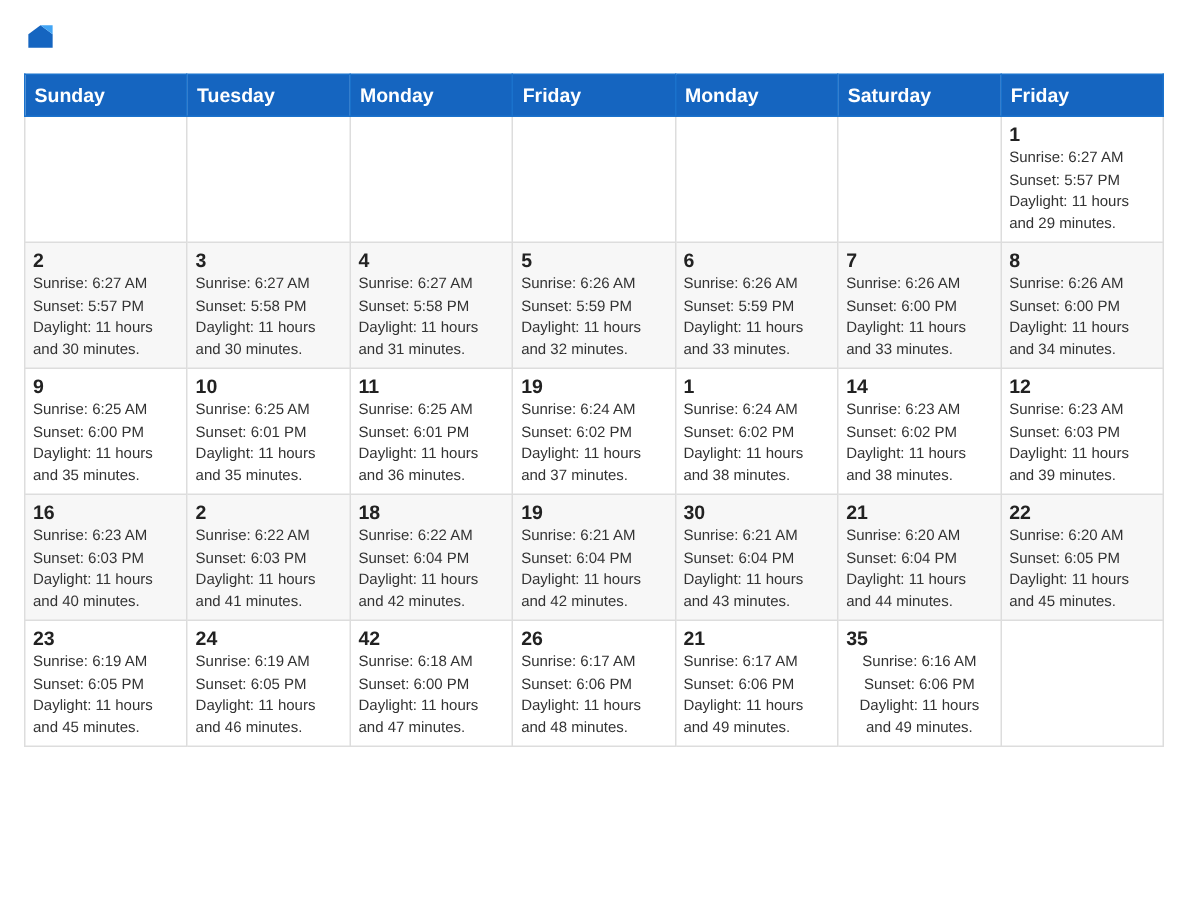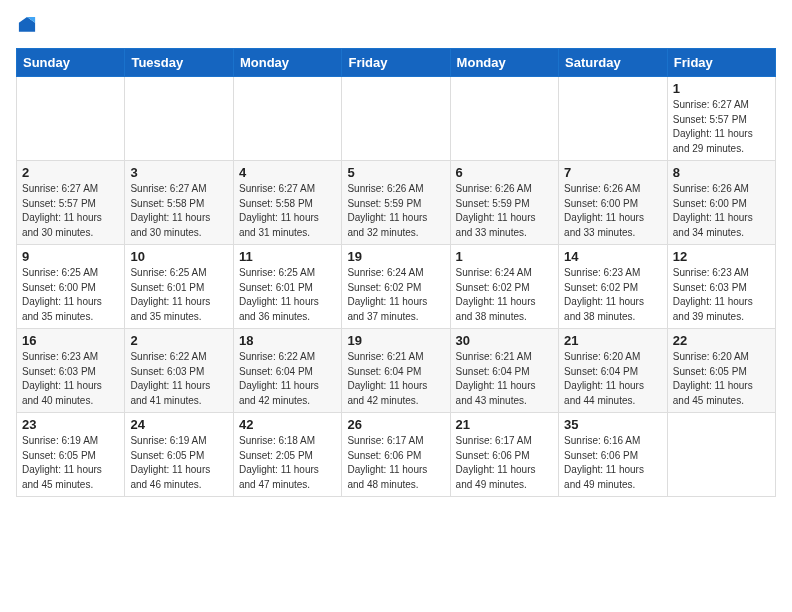--- a/index.html
+++ b/index.html
@@ -306,41 +306,41 @@
         <td>
           <span class="day-number">24</span>
           <div class="day-info" style="white-space: pre-line;">Sunrise: 6:19 AM
 Sunset: 6:05 PM
 Daylight: 11 hours
 and 46 minutes.</div>
         </td>
         <td>
           <span class="day-number">42</span>
           <div class="day-info" style="white-space: pre-line;">Sunrise: 6:18 AM
-Sunset: 2:05 PM
+Sunset: 6:00 PM
 Daylight: 11 hours
 and 47 minutes.</div>
         </td>
         <td>
           <span class="day-number">26</span>
           <div class="day-info" style="white-space: pre-line;">Sunrise: 6:17 AM
 Sunset: 6:06 PM
 Daylight: 11 hours
 and 48 minutes.</div>
         </td>
         <td>
           <span class="day-number">21</span>
           <div class="day-info" style="white-space: pre-line;">Sunrise: 6:17 AM
 Sunset: 6:06 PM
 Daylight: 11 hours
 and 49 minutes.</div>
         </td>
         <td>
           <span class="day-number">35</span>
-          <div class="day-info" style="white-space: pre-line;">Sunrise: 6:16 AM
+          <div class="day-info" style="white-space: pre-line; text-align: center;">Sunrise: 6:16 AM
 Sunset: 6:06 PM
 Daylight: 11 hours
 and 49 minutes.</div>
         </td>
         <td class="empty-cell"></td>
       </tr>
     </tbody>
 </table>
 
 </body></html>

